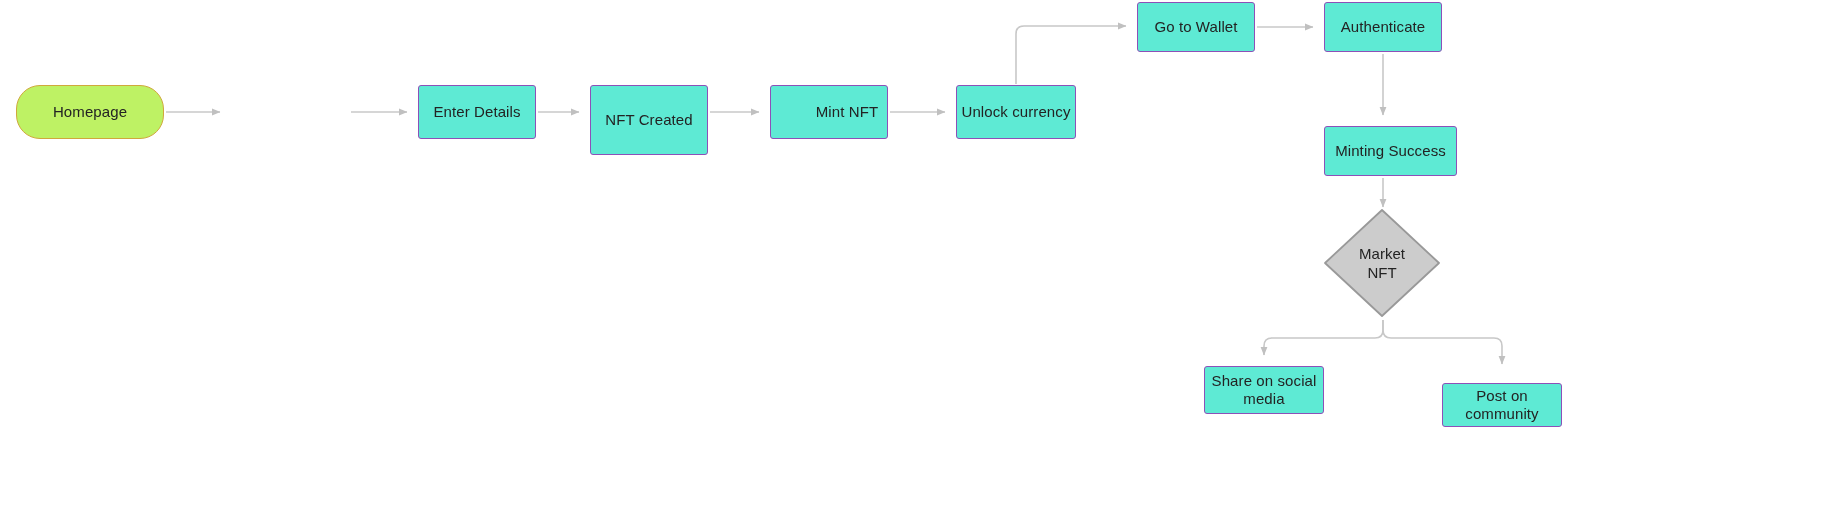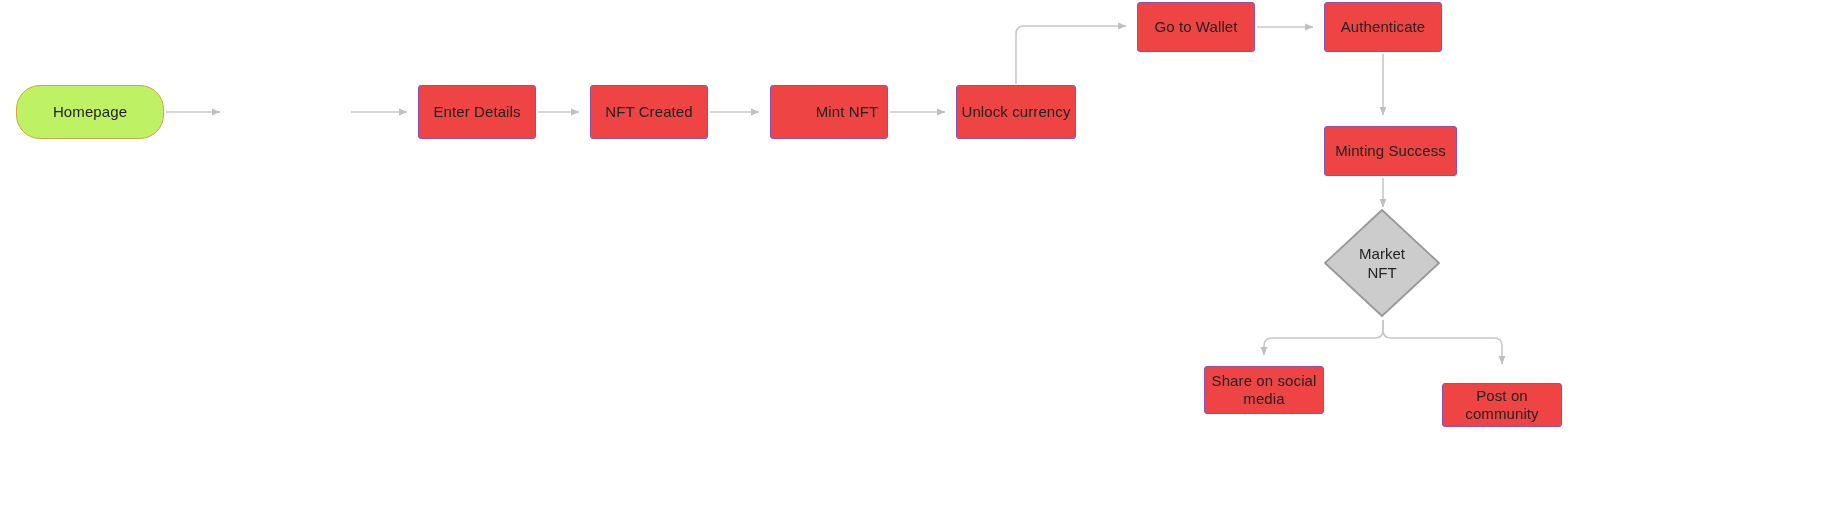--- a/index.html
+++ b/index.html
@@ -34,21 +34,21 @@
     justify-content: center;
     text-align: center;
     color: #232323;
     font-size: 15px;
     line-height: 1.22;
     letter-spacing: 0.1px;
     white-space: pre-line;
     z-index: 2;
   }
   .node.process {
-    background: #ef4444;
+    background: #5eead4;
     border: 1.5px solid #8D50B8;
     border-radius: 3px;
   }
   .node.terminator {
     background: #bef264;
     border: 1.5px solid #D0A83C;
     border-radius: 24px;
   }
   .diamond-wrap {
     position: absolute;
@@ -104,21 +104,21 @@
 
   <div class="node terminator" style="left:16px; top:85px; width:148px; height:54px;">
     <span>Homepage</span>
   </div>
 
 
   <div class="node process" style="left:418px; top:85px; width:118px; height:54px;">
     <span>Enter Details</span>
   </div>
 
-  <div class="node process" style="left:590px; top:85px; width:118px; height:54px;">
+  <div class="node process" style="left:590px; top:85px; width:118px; height:70px;">
     <span>NFT Created</span>
   </div>
 
   <div class="node process" style="left:770px; top:85px; width:118px; height:54px;padding-left:36px;">
     <span>Mint NFT</span>
   </div>
 
   <div class="node process" style="left:956px; top:85px; width:120px; height:54px;">
     <span>Unlock currency</span>
   </div>

